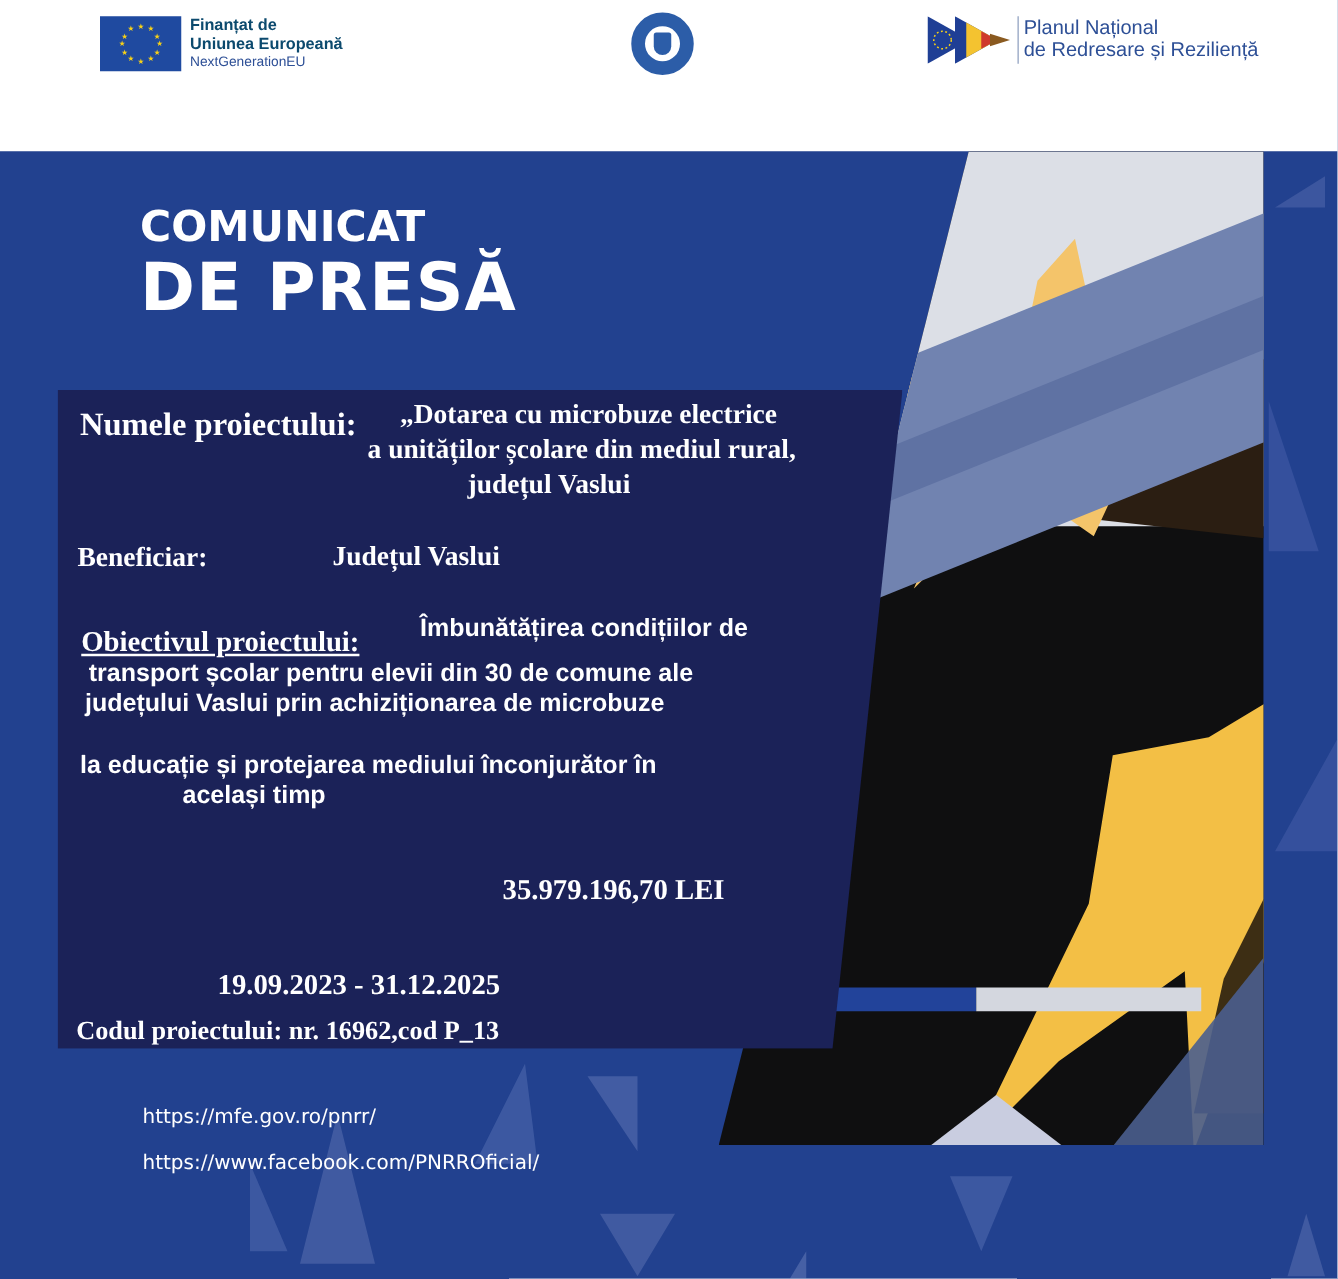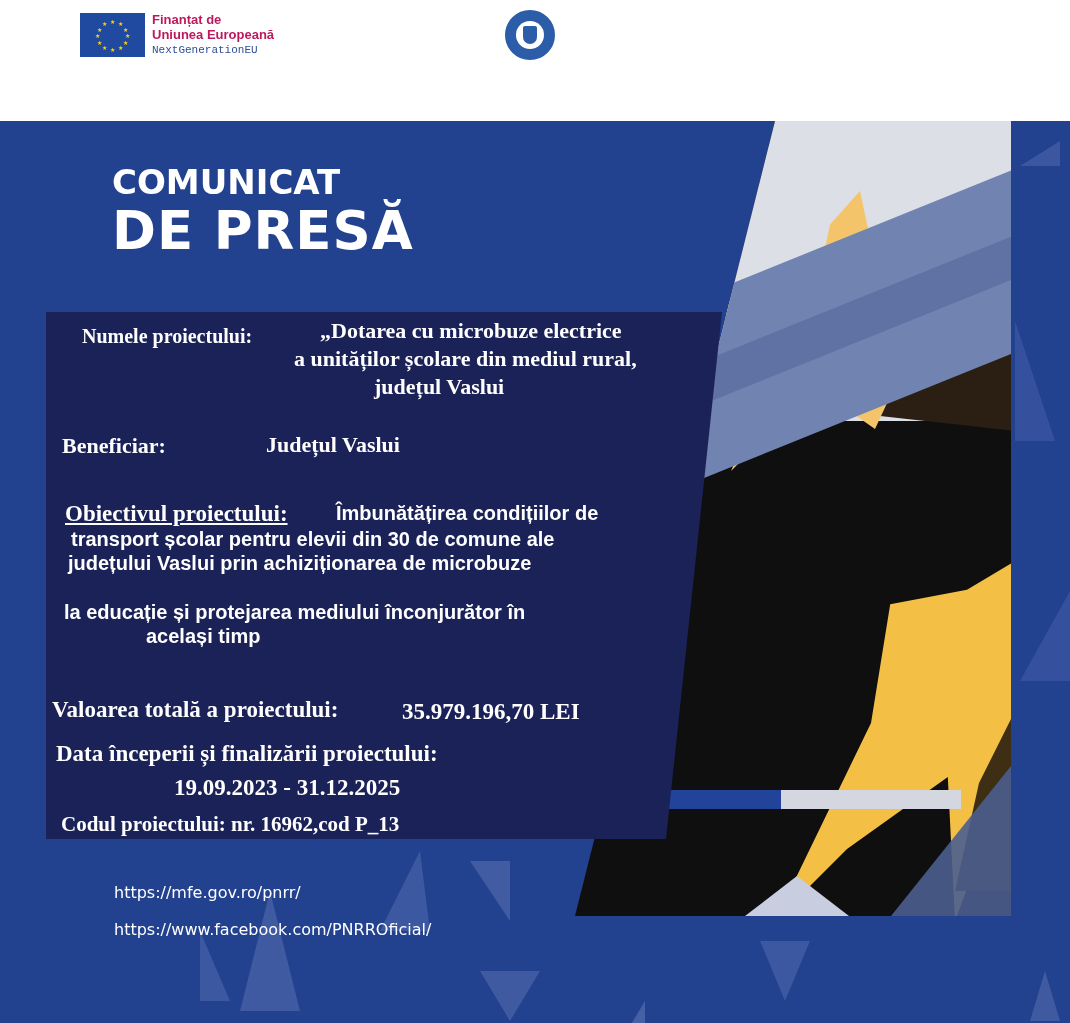--- a/index.html
+++ b/index.html
@@ -5,22 +5,22 @@
   * { margin: 0; padding: 0; box-sizing: border-box; }
   html, body { width: 1070px; height: 1023px; overflow: hidden; background: #ffffff; }
   body { position: relative; font-family: "Liberation Sans", sans-serif; }
 
   
   .header { position: absolute; left: 0; top: 0; width: 1070px; height: 121px; background: #ffffff; }
   .eu-logo { position: absolute; left: 80px; top: 13px; display: flex; align-items: flex-start; }
   .eu-flag { width: 65px; height: 44px; background: #1f4aa0; position: relative; }
   .eu-flag .star { position: absolute; color: #f7d117; font-size: 6px; line-height: 6px; }
   .eu-text { margin-left: 7px; margin-top: -1px; }
-  .eu-text .l1, .eu-text .l2 { font-weight: bold; color: #be185d; font-size: 13px; line-height: 15px; }
-  .eu-text .l3 { color: #2d4f96; font-size: 11px; line-height: 15px; margin-top: 1px; font-family: Liberation Mono, monospace; }
+  .eu-text .l1, .eu-text .l2 { font-weight: bold; color: #0c4a6e; font-size: 13px; line-height: 15px; }
+  .eu-text .l3 { color: #2d4f96; font-size: 11px; line-height: 15px; margin-top: 1px; }
 
   .gov-logo { position: absolute; left: 505px; top: 10px; width: 50px; height: 50px; border-radius: 50%; background: #2c5da8; border: 2px solid #2c5da8; }
   .gov-logo .inner { position: absolute; left: 9px; top: 9px; width: 28px; height: 28px; border-radius: 50%; background: #ffffff; }
   .gov-logo .crest { position: absolute; left: 7px; top: 5px; width: 14px; height: 18px; background: #2c5da8; border-radius: 2px 2px 7px 7px; }
 
   .pnrr-logo { position: absolute; left: 742px; top: 13px; display: flex; align-items: center; }
   .pnrr-mark { position: relative; width: 66px; height: 38px; }
   .pnrr-divider { width: 1px; height: 38px; background: #8fa0c0; margin-left: 6px; }
   .pnrr-text { margin-left: 4px; color: #2d4f96; font-size: 16px; line-height: 18px; font-weight: normal; }
 
@@ -89,20 +89,37 @@
       <div class="l3">NextGenerationEU</div>
     </div>
   </div>
 
   <div class="gov-logo">
     <div class="inner">
         <div class="crest"></div>
       </div>
   </div>
 
+  <div class="pnrr-logo">
+    <div class="pnrr-mark">
+      <svg width="66" height="38" viewBox="0 0 66 38">
+        <polygon points="0,0 34,19 0,38" fill="#1f3f95"></polygon>
+        <circle cx="12" cy="19" r="7" fill="none" stroke="#f7d117" stroke-width="1.2" stroke-dasharray="1.5 2"></circle>
+        <polygon points="22,0 56,19 22,38" fill="#1f3f95"></polygon>
+        <polygon points="31,5 56,19 31,33" fill="#f4c330"></polygon>
+        <polygon points="43,12 56,19 43,26" fill="#c8222b" opacity="0.85"></polygon>
+        <polygon points="50,14 66,19 50,24" fill="#8a5a20"></polygon>
+      </svg>
+    </div>
+    <div class="pnrr-divider"></div>
+    <div class="pnrr-text">
+      <div>Planul Național</div>
+      <div>de Redresare și Reziliență</div>
+    </div>
+  </div>
 </div>
 
 <div class="main-bg">
   <div class="tri" style="left:240px;top:770px;border-left:30px solid transparent;border-right:30px solid transparent;border-bottom:120px solid #9aa8d8;"></div>
   <div class="tri" style="left:380px;top:730px;border-left:40px solid transparent;border-right:10px solid transparent;border-bottom:80px solid #8d9ed6;"></div>
   <div class="tri" style="left:480px;top:850px;border-left:30px solid transparent;border-right:30px solid transparent;border-top:50px solid #9aa8d8;"></div>
   <div class="tri" style="left:470px;top:740px;border-left:40px solid transparent;border-top:60px solid #a3b0de;"></div>
   <div class="tri" style="left:200px;top:810px;border-right:30px solid transparent;border-bottom:70px solid #8d9ed6;"></div>
   <div class="tri" style="left:630px;top:880px;border-left:15px solid transparent;border-bottom:25px solid #b4bfe6;"></div>
   <div class="tri" style="left:760px;top:820px;border-left:25px solid transparent;border-right:25px solid transparent;border-top:60px solid #8d9ed6;"></div>
@@ -131,38 +148,36 @@
   <div class="fill"></div>
   <div class="rest"></div>
 </div>
 
 <div class="title">
   <div class="t1">COMUNICAT</div>
   <div class="t2">DE PRESĂ</div>
 </div>
 
 <div class="info">
-  <div class="abs serif" style="left:36px;top:13px;font-size:20px;text-align:right;">Numele proiectului:</div>
+  <div class="abs serif" style="left:18px;top:13px;font-size:26px;text-align:right;">Numele proiectului:</div>
   <div class="abs serif" style="left:274px;top:6px;font-size:22px;">„Dotarea cu microbuze electrice</div>
   <div class="abs serif" style="left:248px;top:34px;font-size:22px;">a unităților școlare din mediul rural,</div>
   <div class="abs serif" style="left:328px;top:62px;font-size:22px;">județul Vaslui</div>
 
   <div class="abs serif" style="left:16px;top:121px;font-size:22px;">Beneficiar:</div>
   <div class="abs serif" style="left:220px;top:120px;font-size:22px;">Județul Vaslui</div>
 
   <div class="abs serif" style="left:19px;top:189px;font-size:23px;text-decoration:underline;">Obiectivul proiectului:</div>
-  <div class="abs sans" style="left:290px;top:190px;font-size:20px;">Îmbunătățirea condițiilor de</div>
+  <div class="abs sans" style="left:290px;top:180px;font-size:20px;">Îmbunătățirea condițiilor de</div>
   <div class="abs sans" style="left:25px;top:216px;font-size:20px;">transport școlar pentru elevii din 30 de comune ale</div>
   <div class="abs sans" style="left:22px;top:240px;font-size:20px;">județului Vaslui prin achiziționarea de microbuze</div>
   <div class="abs sans" style="left:18px;top:289px;font-size:20px;">la educație și protejarea mediului înconjurător în</div>
   <div class="abs sans" style="left:100px;top:313px;font-size:20px;">același timp</div>
 
-  <div class="abs serif" style="left:6px;top:385px;font-size:23px;">Valoarea totală a proiectului:</div>
   <div class="abs serif" style="left:356px;top:387px;font-size:23px;">35.979.196,70 LEI</div>
 
-  <div class="abs serif" style="left:10px;top:429px;font-size:23px;">Data începerii și finalizării proiectului:</div>
   <div class="abs serif" style="left:128px;top:463px;font-size:23px;">19.09.2023 - 31.12.2025</div>
 
   <div class="abs serif" style="left:15px;top:500px;font-size:21px;">Codul proiectului: nr. 16962,cod P_13</div>
 </div>
 
 <div class="abs" style="left:114px;top:883px;color:#ffffff;font-family:'DejaVu Sans',sans-serif;font-size:16px;">https://mfe.gov.ro/pnrr/</div>
 <div class="abs" style="left:114px;top:920px;color:#ffffff;font-family:'DejaVu Sans',sans-serif;font-size:16px;">https://www.facebook.com/PNRROficial/</div>
 
 </body></html>

